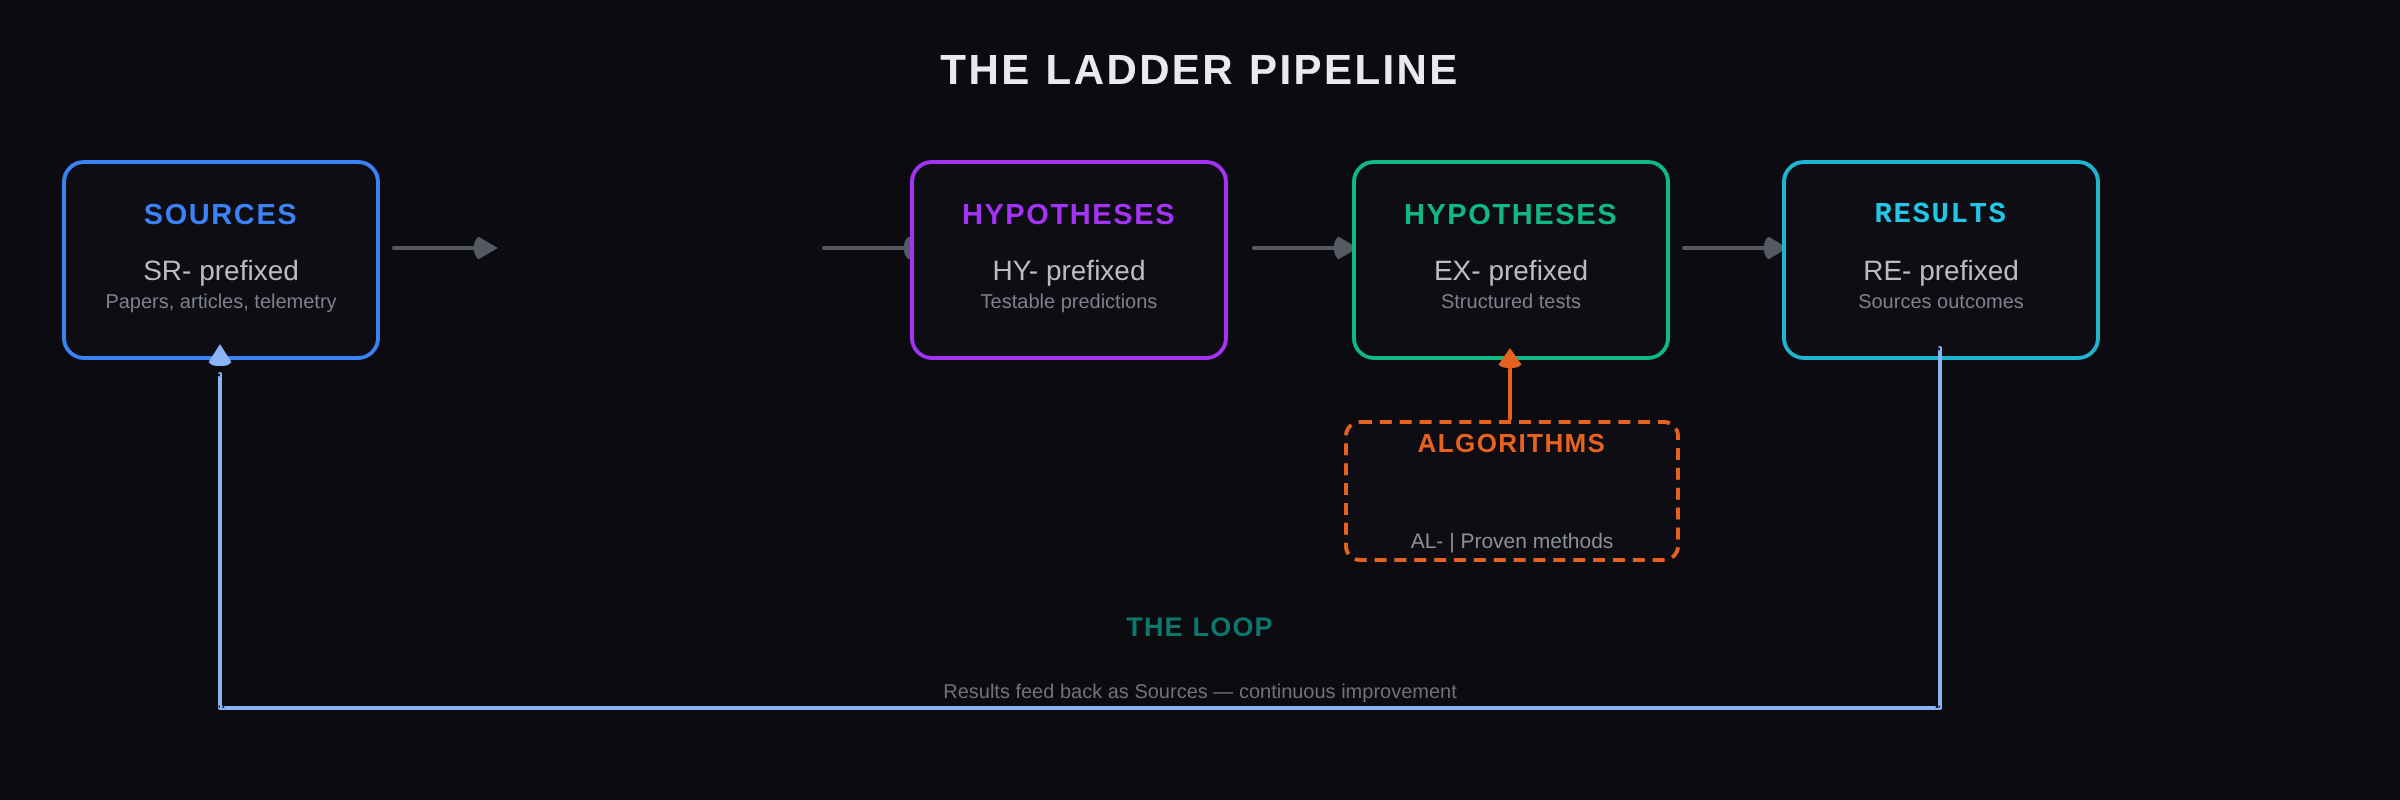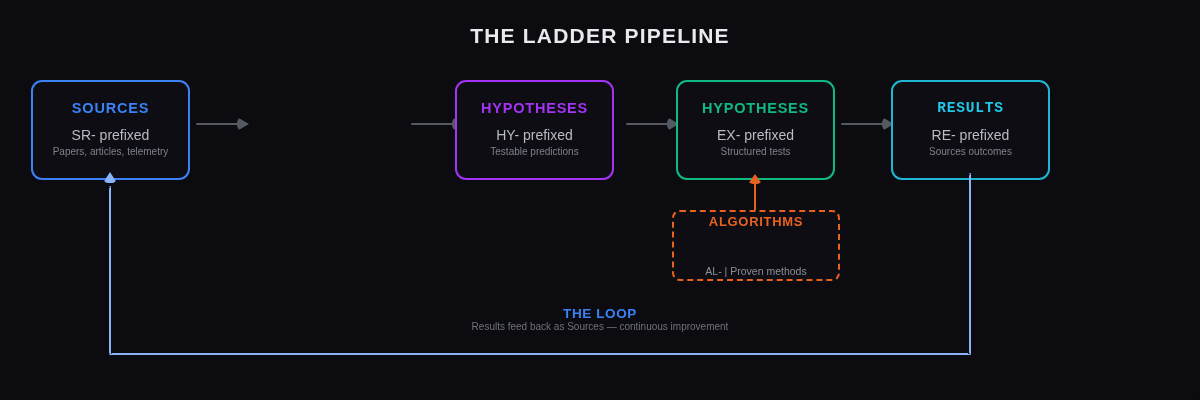--- a/index.html
+++ b/index.html
@@ -106,21 +106,21 @@
     position: absolute; left: 110px; top: 353px; width: 860px; height: 0;
     border-top: 2px dashed #8ab4f8;
   }
 
   #loop-label {
     position: absolute; top: 306px; left: 0; width: 1200px;
     text-align: center;
   }
   #loop-title {
     font-size: 13.5px; font-weight: bold; letter-spacing: 0.6px;
-    color: #3b82f6; margin-bottom: 0;
+    color: #0f766e; margin-bottom: 20px;
   }
   #loop-desc { font-size: 10px; color: #6f737c; }
 </style>
 </head>
 <body>
 
 <div id="canvas">
 
   <div id="page-title">THE LADDER PIPELINE</div>
 

